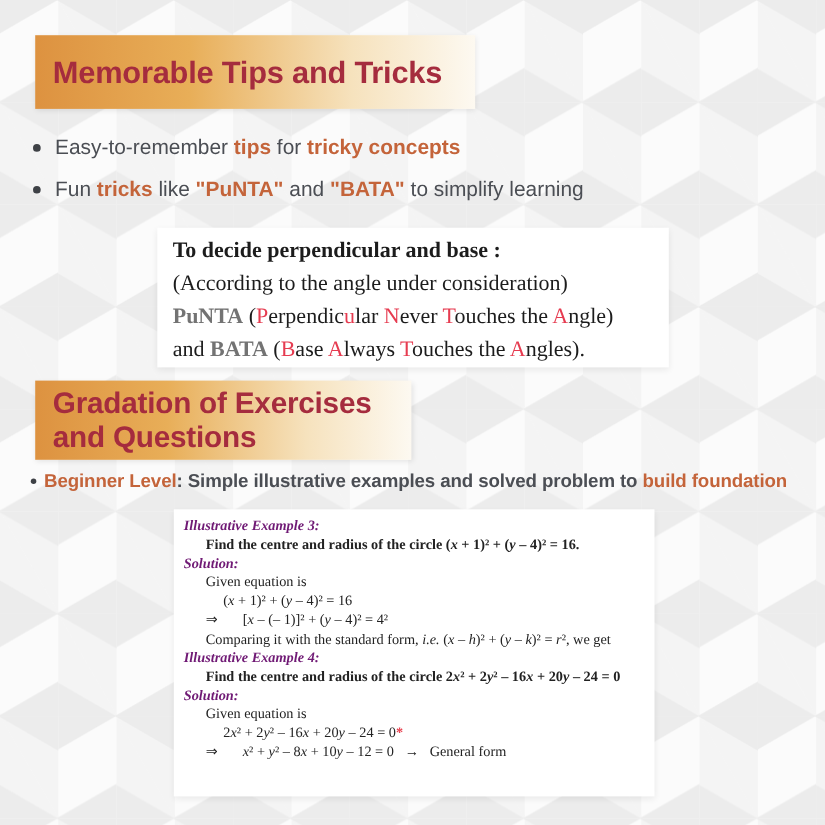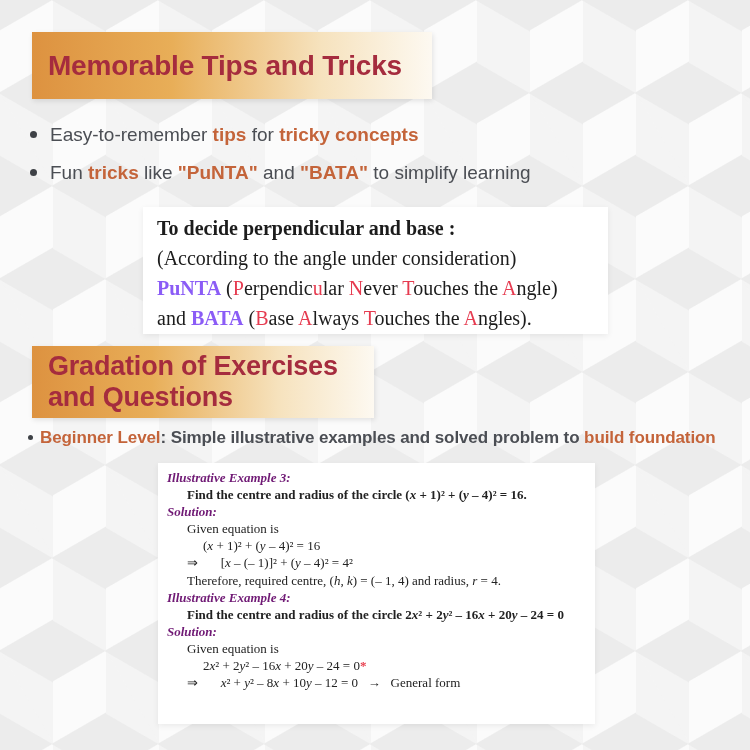--- a/index.html
+++ b/index.html
@@ -52,21 +52,21 @@
   }
   .mline { white-space:nowrap; }
   .ind0 { margin-left:0; }
   .ind1 { margin-left:20px; }
   .ind2 { margin-left:36px; }
 
   
   .o  { color:#c4643a; font-weight:700; }
   .b  { font-weight:700; }
   .m  { font-style:italic; }
-  .rb { color:#8b5cf6; font-weight:700; }
+  .rb { color:#737373; font-weight:700; }
   .rl { color:#e63b50; }
   .ex { color:#701a75; font-weight:700; font-style:italic; }
   .r  { color:#e8404f; font-weight:700; }
 </style>
 </head>
 <body>
 
 <div class="canvas">
 
   <div class="banner banner1">
@@ -100,21 +100,21 @@
     <span><span class="o">Beginner Level</span><span>: Simple illustrative examples and solved problem to </span><span class="o">build foundation</span></span>
   </div>
 
   <div class="card mathcard">
     <div class="mline ind0"><span class="ex">Illustrative Example 3:</span></div>
     <div class="mline ind1"><span class="b">Find the centre and radius of the circle (</span><span class="b m">x</span><span class="b"> + 1)² + (</span><span class="b m">y</span><span class="b"> – 4)² = 16</span><span class="b">.</span></div>
     <div class="mline ind0"><span class="ex">Solution:</span></div>
     <div class="mline ind1"><span>Given equation is</span></div>
     <div class="mline ind2"><span>(</span><span class="m">x</span><span> + 1)² + (</span><span class="m">y</span><span> – 4)² = 16</span></div>
     <div class="mline ind1"><span>⇒</span><span>&nbsp;&nbsp;&nbsp;&nbsp;&nbsp;&nbsp;&nbsp;[</span><span class="m">x</span><span> – (– 1)]² + (</span><span class="m">y</span><span> – 4)² = 4²</span></div>
-    <div class="mline ind1"><span>Therefore, required centre, (</span><span class="m">h</span><span>, </span><span class="m">k</span><span>) = (– 1, 4) and radius, </span><span class="m">r</span><span> = 4.</span></div>
+    <div class="mline ind1"><span>Comparing it with the standard form, </span><span class="m">i.e.</span><span> (</span><span class="m">x</span><span> – </span><span class="m">h</span><span>)² + (</span><span class="m">y</span><span> – </span><span class="m">k</span><span>)² = </span><span class="m">r</span><span>², we get</span></div>
     <div class="mline ind0"><span class="ex">Illustrative Example 4:</span></div>
     <div class="mline ind1"><span class="b">Find the centre and radius of the circle 2</span><span class="b m">x</span><span class="b">² + 2</span><span class="b m">y</span><span class="b">² – 16</span><span class="b m">x</span><span class="b"> + 20</span><span class="b m">y</span><span class="b"> – 24 = 0</span></div>
     <div class="mline ind0"><span class="ex">Solution:</span></div>
     <div class="mline ind1"><span>Given equation is</span></div>
     <div class="mline ind2"><span>2</span><span class="m">x</span><span>² + 2</span><span class="m">y</span><span>² – 16</span><span class="m">x</span><span> + 20</span><span class="m">y</span><span> – 24 = 0</span><span class="r">*</span></div>
     <div class="mline ind1"><span>⇒</span><span>&nbsp;&nbsp;&nbsp;&nbsp;&nbsp;&nbsp;&nbsp;</span><span class="m">x</span><span>² + </span><span class="m">y</span><span>² – 8</span><span class="m">x</span><span> + 10</span><span class="m">y</span><span> – 12 = 0</span><span>&nbsp;&nbsp;&nbsp;→&nbsp;&nbsp;&nbsp;General form</span></div>
   </div>
 
 </div>
 

